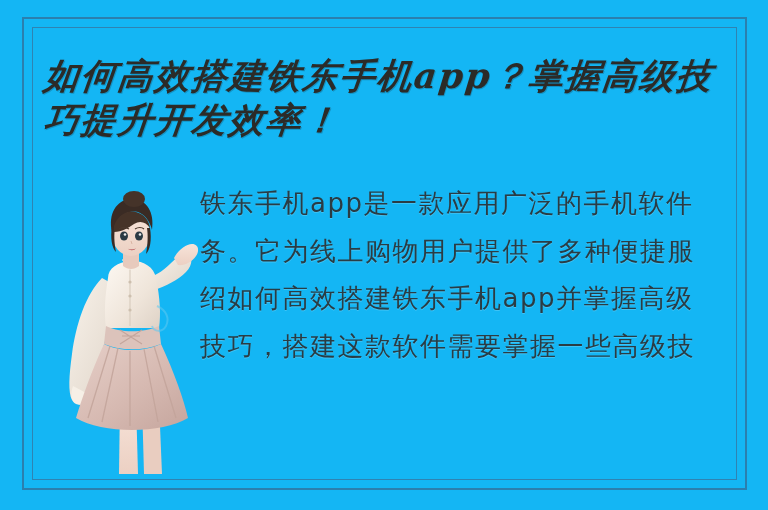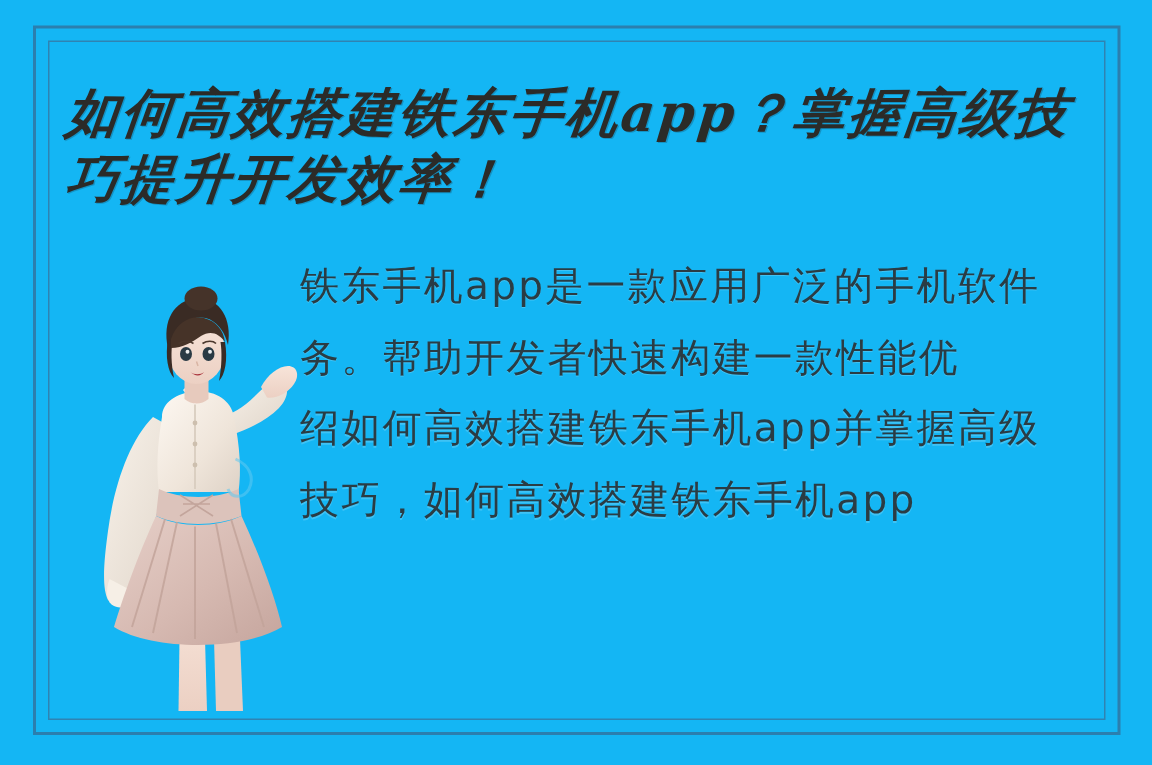--- a/index.html
+++ b/index.html
@@ -61,21 +61,21 @@
     white-space: nowrap;
     text-shadow: 1px 1px 0 rgba(20,40,50,0.25);
     transform: skewX(-6deg);
     transform-origin: left center;
   }
 
   
   .body-block {
     position: absolute;
     left: 200px;
-    top: 168px;
+    top: 180px;
     width: 545px;
     height: 290px;
     overflow: hidden;
   }
   .body-line {
     font-family: "DejaVu Sans", sans-serif;
     font-size: 26px;
     line-height: 47.5px;
     color: #2a3c44;
     letter-spacing: 1.5px;
@@ -196,18 +196,18 @@
     </svg>
   </div>
 
   <div class="title-block">
     <div class="title-line">如何高效搭建铁东手机app？掌握高级技</div>
     <div class="title-line">巧提升开发效率！</div>
   </div>
 
   <div class="body-block">
     <div class="body-line">铁东手机app是一款应用广泛的手机软件</div>
-    <div class="body-line">务。帮助开发者快速构建一款性能优</div>
+    <div class="body-line">务。它为线上购物用户提供了多种便捷服</div>
     <div class="body-line">绍如何高效搭建铁东手机app并掌握高级</div>
-    <div class="body-line">技巧，如何高效搭建铁东手机app</div>
+    <div class="body-line">技巧，搭建这款软件需要掌握一些高级技</div>
   </div>
 
 </div>
 
 </body></html>

